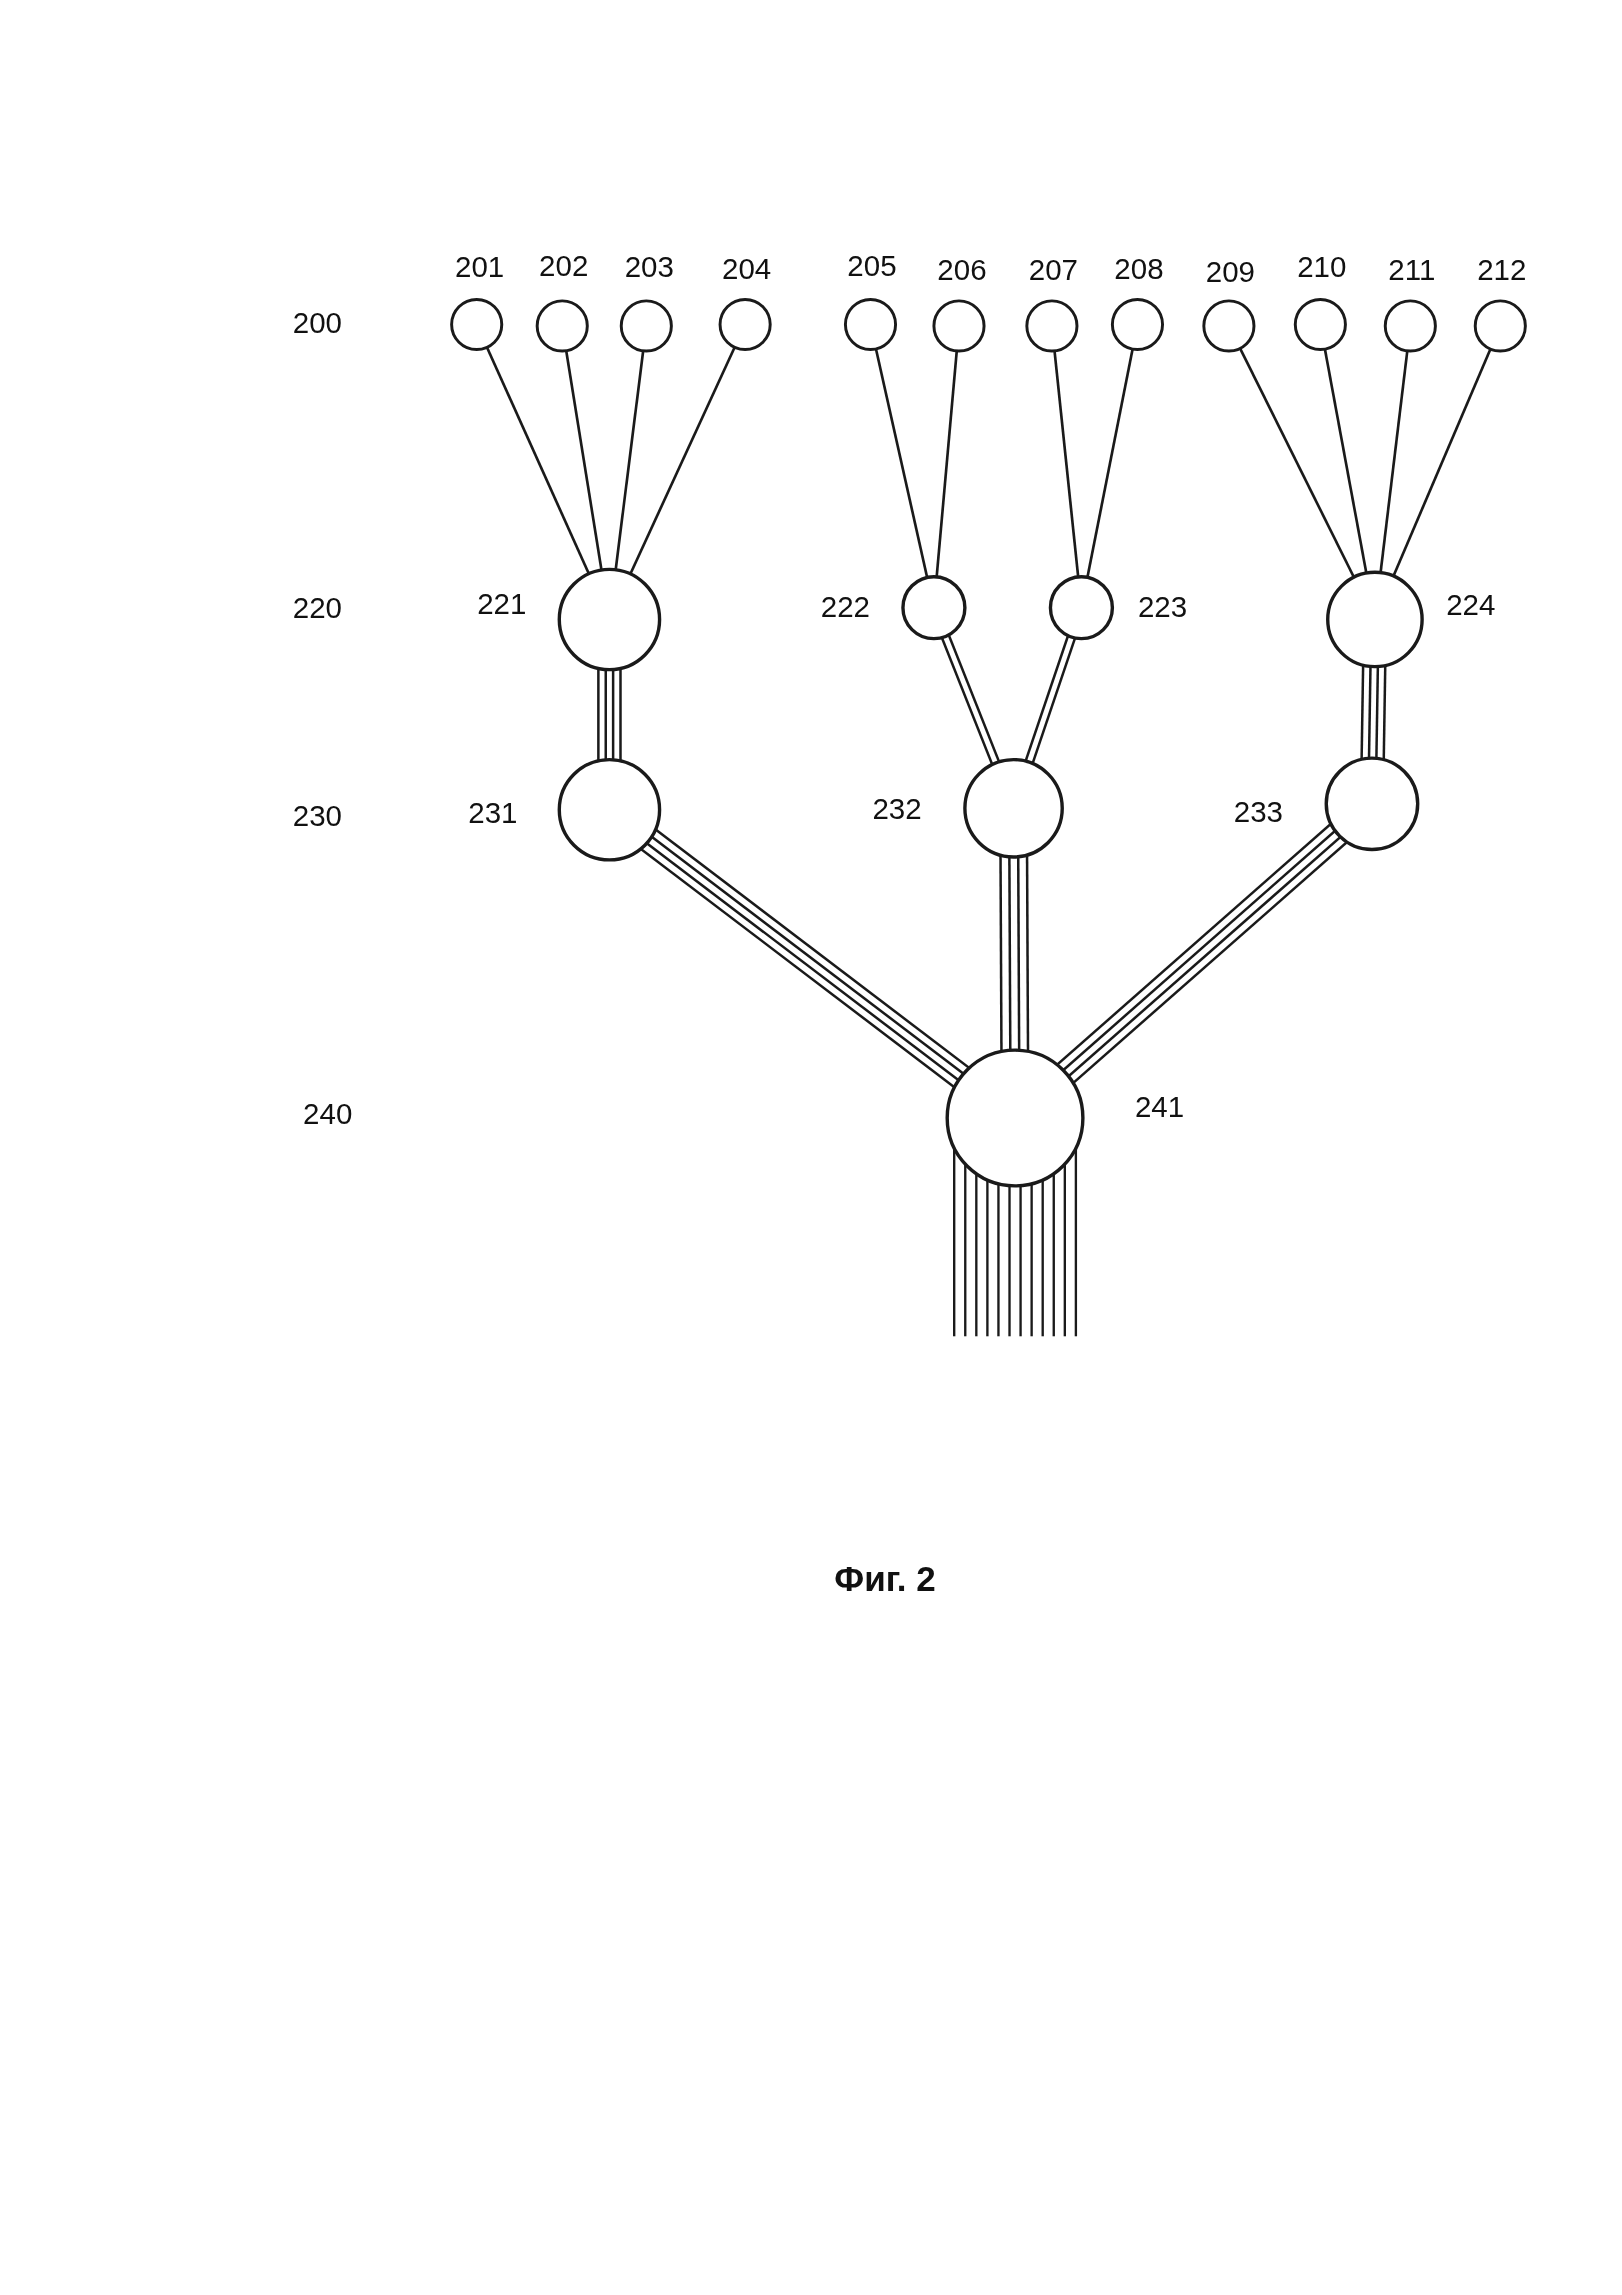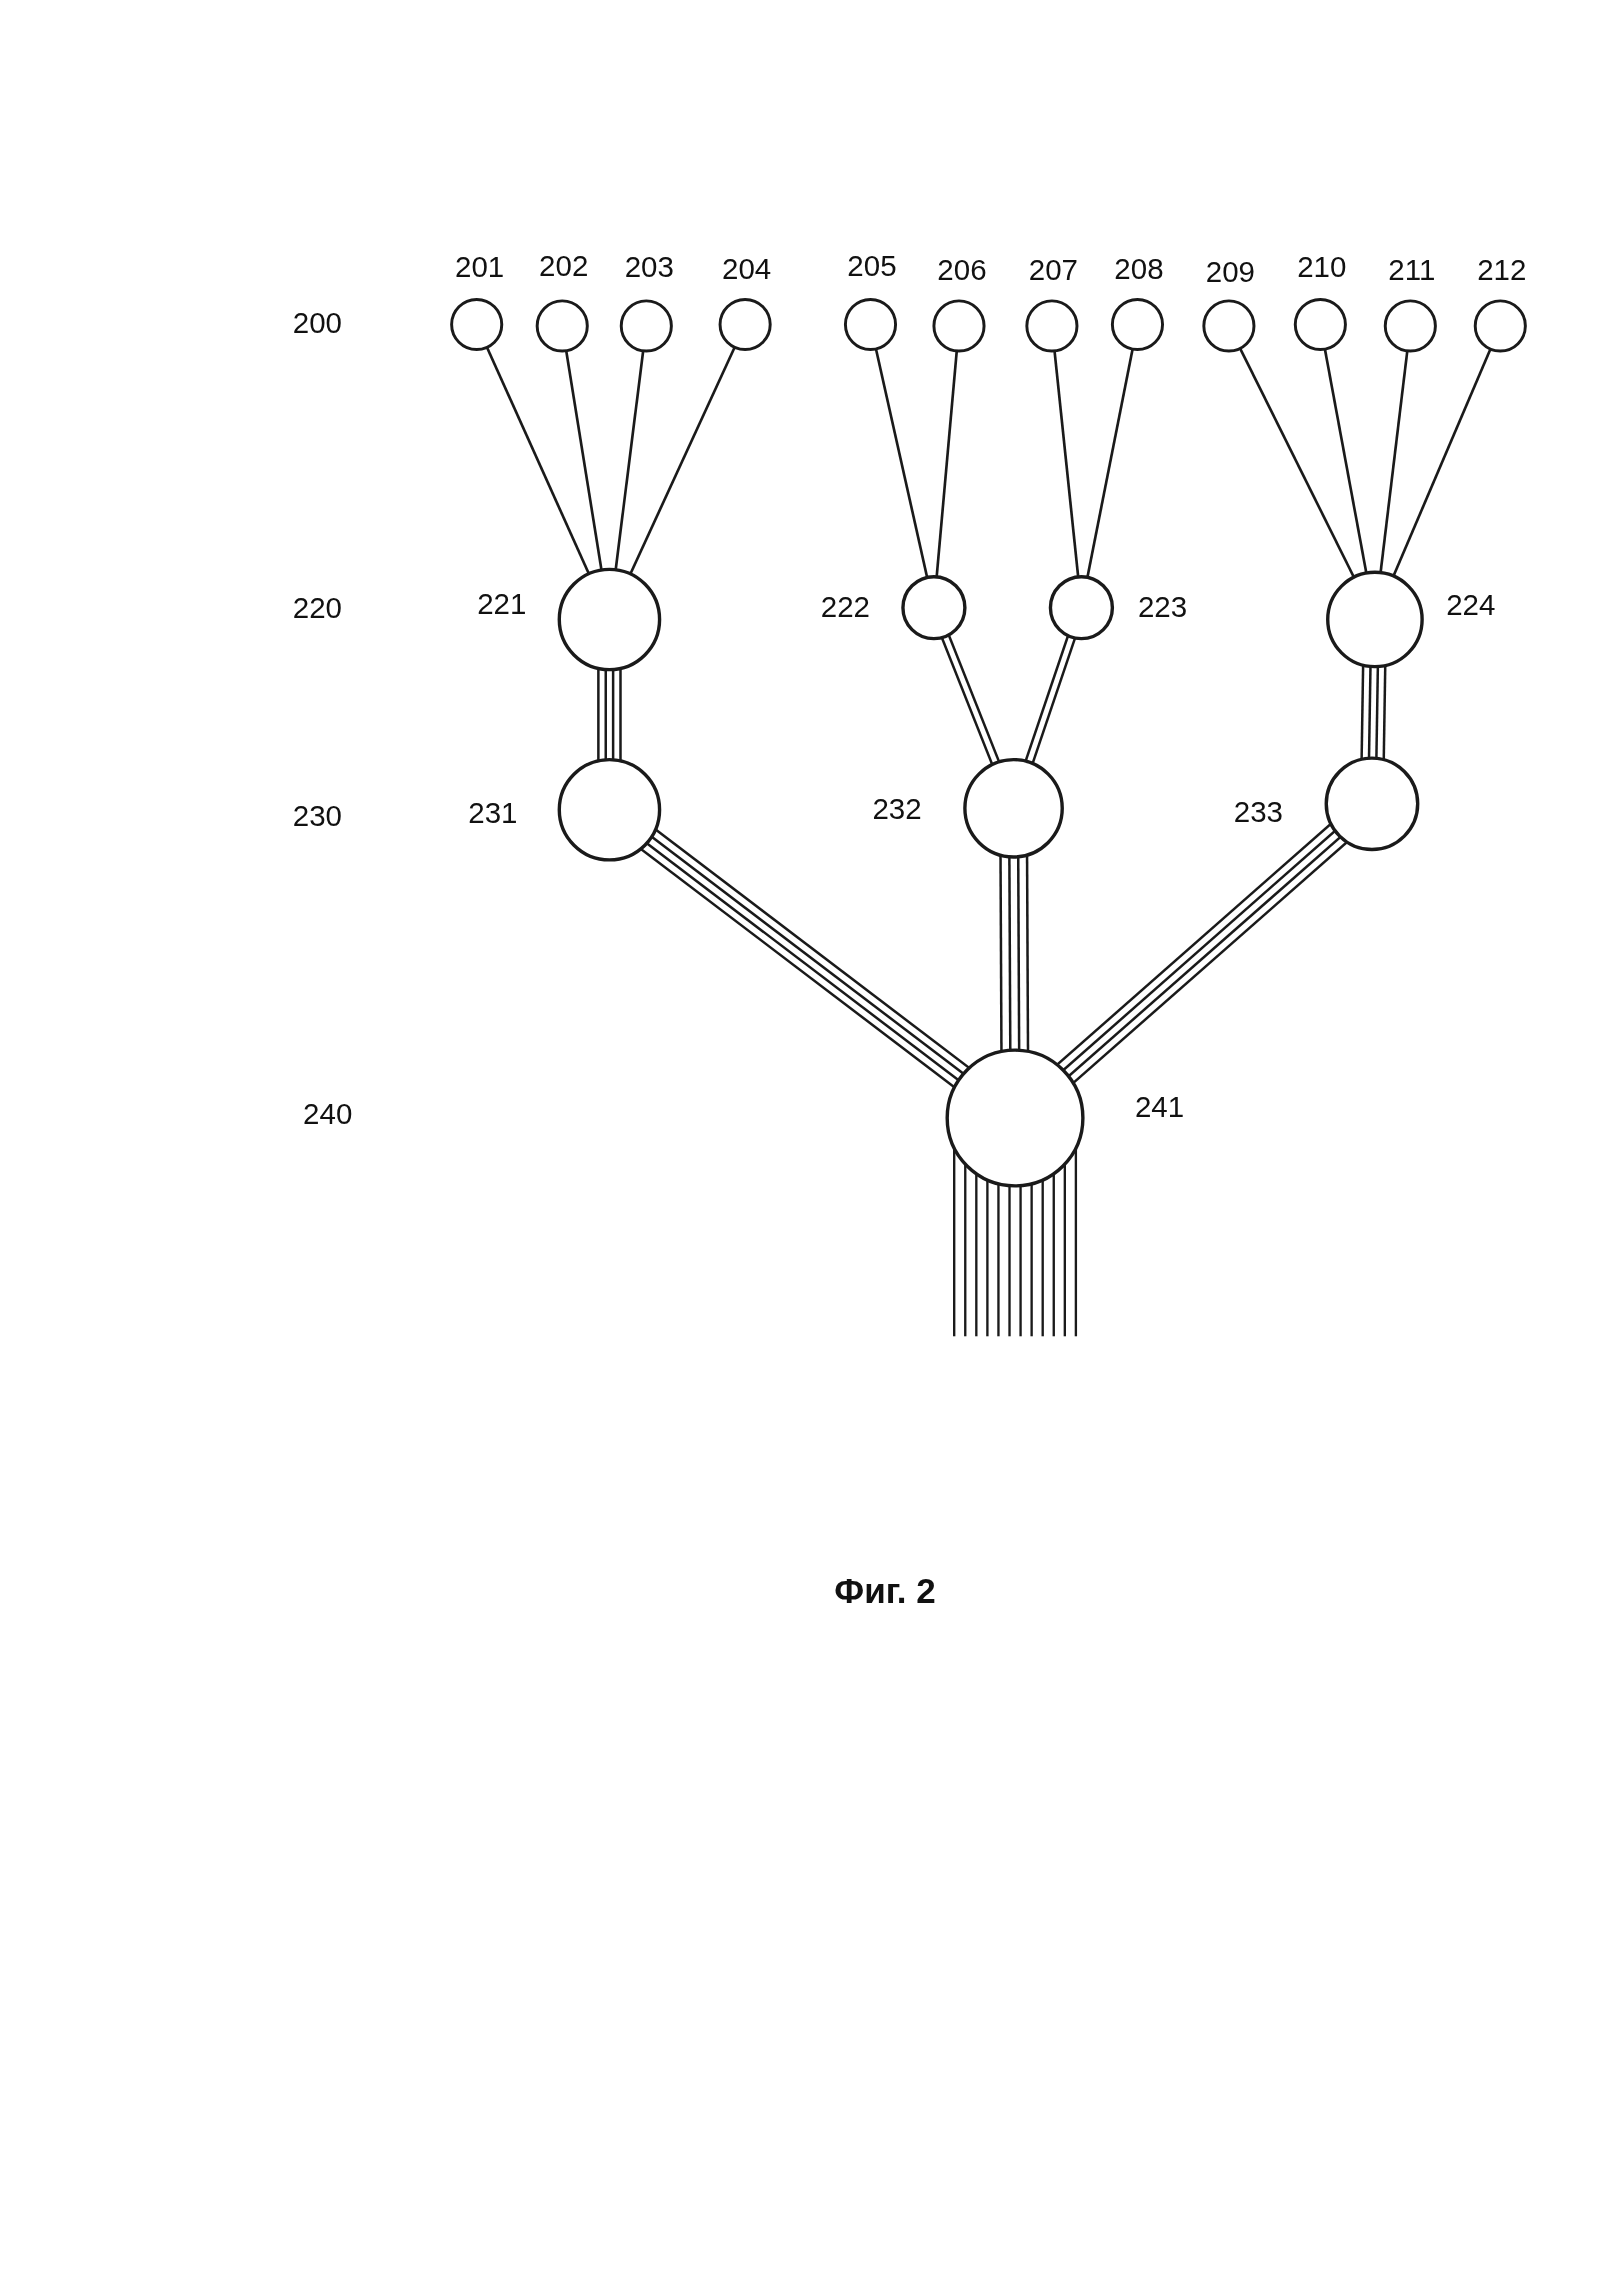--- a/index.html
+++ b/index.html
@@ -36,21 +36,20 @@
   #figure-caption {
     position: absolute;
     left: 885px;
     top: 1559px;
     transform: translateX(-50%);
     font-family: "Liberation Sans", sans-serif;
     font-size: 35px;
     font-weight: bold;
     color: #111111;
     white-space: nowrap;
-    margin-top: 12px;
   }
 </style>
 </head>
 <body>
 
 <div id="diagram-wrap">
   <svg id="diagram-svg" viewBox="0 0 1100 1556" preserveAspectRatio="xMidYMid meet">
       <line x1="323" y1="220" x2="413" y2="420" stroke="#1a1a1a" stroke-width="1.8"></line>
       <line x1="381" y1="221" x2="413" y2="420" stroke="#1a1a1a" stroke-width="1.8"></line>
       <line x1="438" y1="221" x2="413" y2="420" stroke="#1a1a1a" stroke-width="1.8"></line>

